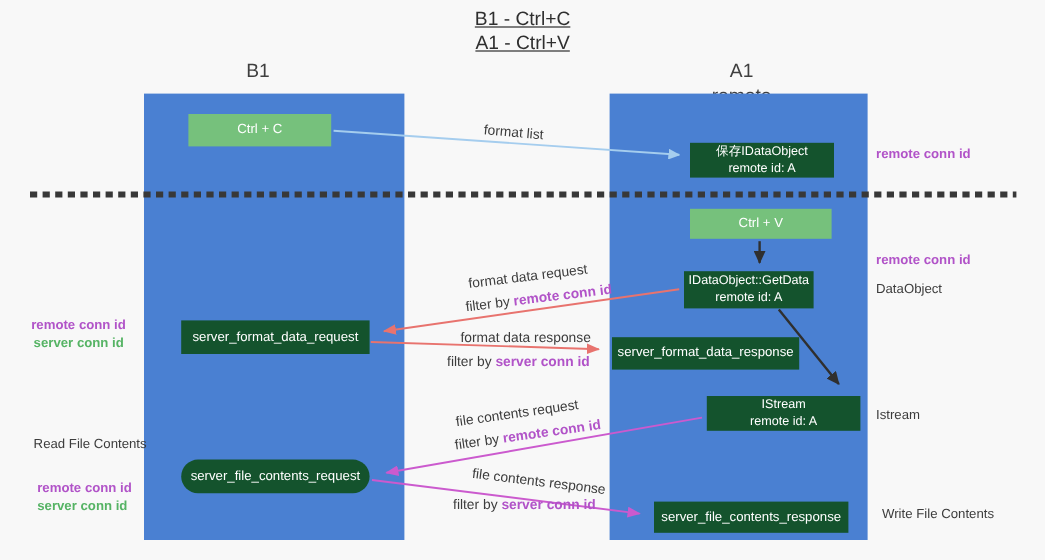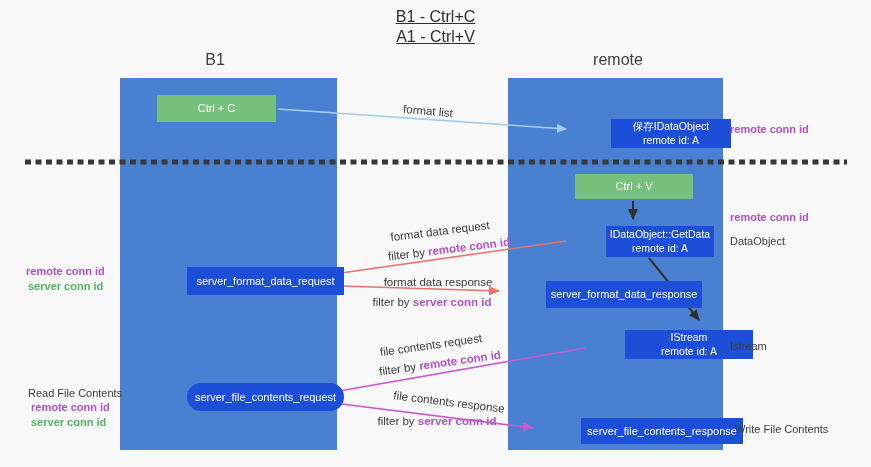--- a/index.html
+++ b/index.html
@@ -11,21 +11,21 @@
 
   .lifeline-header { position:absolute; text-align:center; font-size:16px; color:#3f3f3f; line-height:1.3; }
 
   .lifeline { position:absolute; top:78px; height:372px; background:#4a80d2; }
 
   .svg-overlay { position:absolute; left:0; top:0; pointer-events:none; }
 
   .box { position:absolute; display:flex; flex-direction:column; justify-content:center;
          align-items:center; color:#ffffff; font-size:11px; text-align:center; line-height:1.3; }
   .box.green { background:#76c17c; }
-  .box.orange { background:#1d4ed8;margin-left:36px; }
+  .box.orange { background:#14532d; }
   .box .l2 { font-size:10.5px; }
 
   .mid-label { position:absolute; white-space:nowrap; font-size:11.5px; color:#3c3c3c; }
   .side-label { position:absolute; white-space:nowrap; font-size:11px; color:#3c3c3c; }
   .purple { color:#b153c8; font-weight:bold; }
   .greentxt { color:#55b364; font-weight:bold; }
 </style>
 </head>
 <body>
 
@@ -33,20 +33,21 @@
 
   <div class="title">
     <div>B1 - Ctrl+C</div>
     <div>A1 - Ctrl+V</div>
   </div>
 
   <div class="lifeline-header" style="left:155px; top:50px; width:120px;">
     <div>B1</div>
   </div>
   <div class="lifeline-header" style="left:558px; top:50px; width:120px;">
+    <div>A1</div>
     <div>remote</div>
   </div>
 
   <div class="lifeline" style="left:120px; width:217px;"></div>
   <div class="lifeline" style="left:508px; width:215px;"></div>
 
   <svg class="svg-overlay" width="871" height="467" viewBox="0 0 871 467">
     <defs>
       <marker id="m-blue" markerWidth="10" markerHeight="9" refX="9" refY="4.5" orient="auto" markerUnits="userSpaceOnUse">
         <path d="M0,0 L10,4.5 L0,9 z" fill="#a5cdee"></path>
@@ -145,17 +146,17 @@
   </div>
 
   <div class="side-label purple" style="left:730px; top:123px;">remote conn id</div>
   <div class="side-label purple" style="left:730px; top:211px;">remote conn id</div>
   <div class="side-label" style="left:730px; top:235px;">DataObject</div>
   <div class="side-label" style="left:730px; top:340px;">Istream</div>
   <div class="side-label" style="left:735px; top:423px;">Write File Contents</div>
 
   <div class="side-label purple" style="left:26px; top:265px;">remote conn id</div>
   <div class="side-label greentxt" style="left:28px; top:280px;">server conn id</div>
-  <div class="side-label" style="left:28px; top:387px;">Read File Contents</div>
+  <div class="side-label" style="left:28px; top:364px;">Read File Contents</div>
   <div class="side-label purple" style="left:31px; top:401px;">remote conn id</div>
   <div class="side-label greentxt" style="left:31px; top:416px;">server conn id</div>
 
 </div>
 
 </body></html>

